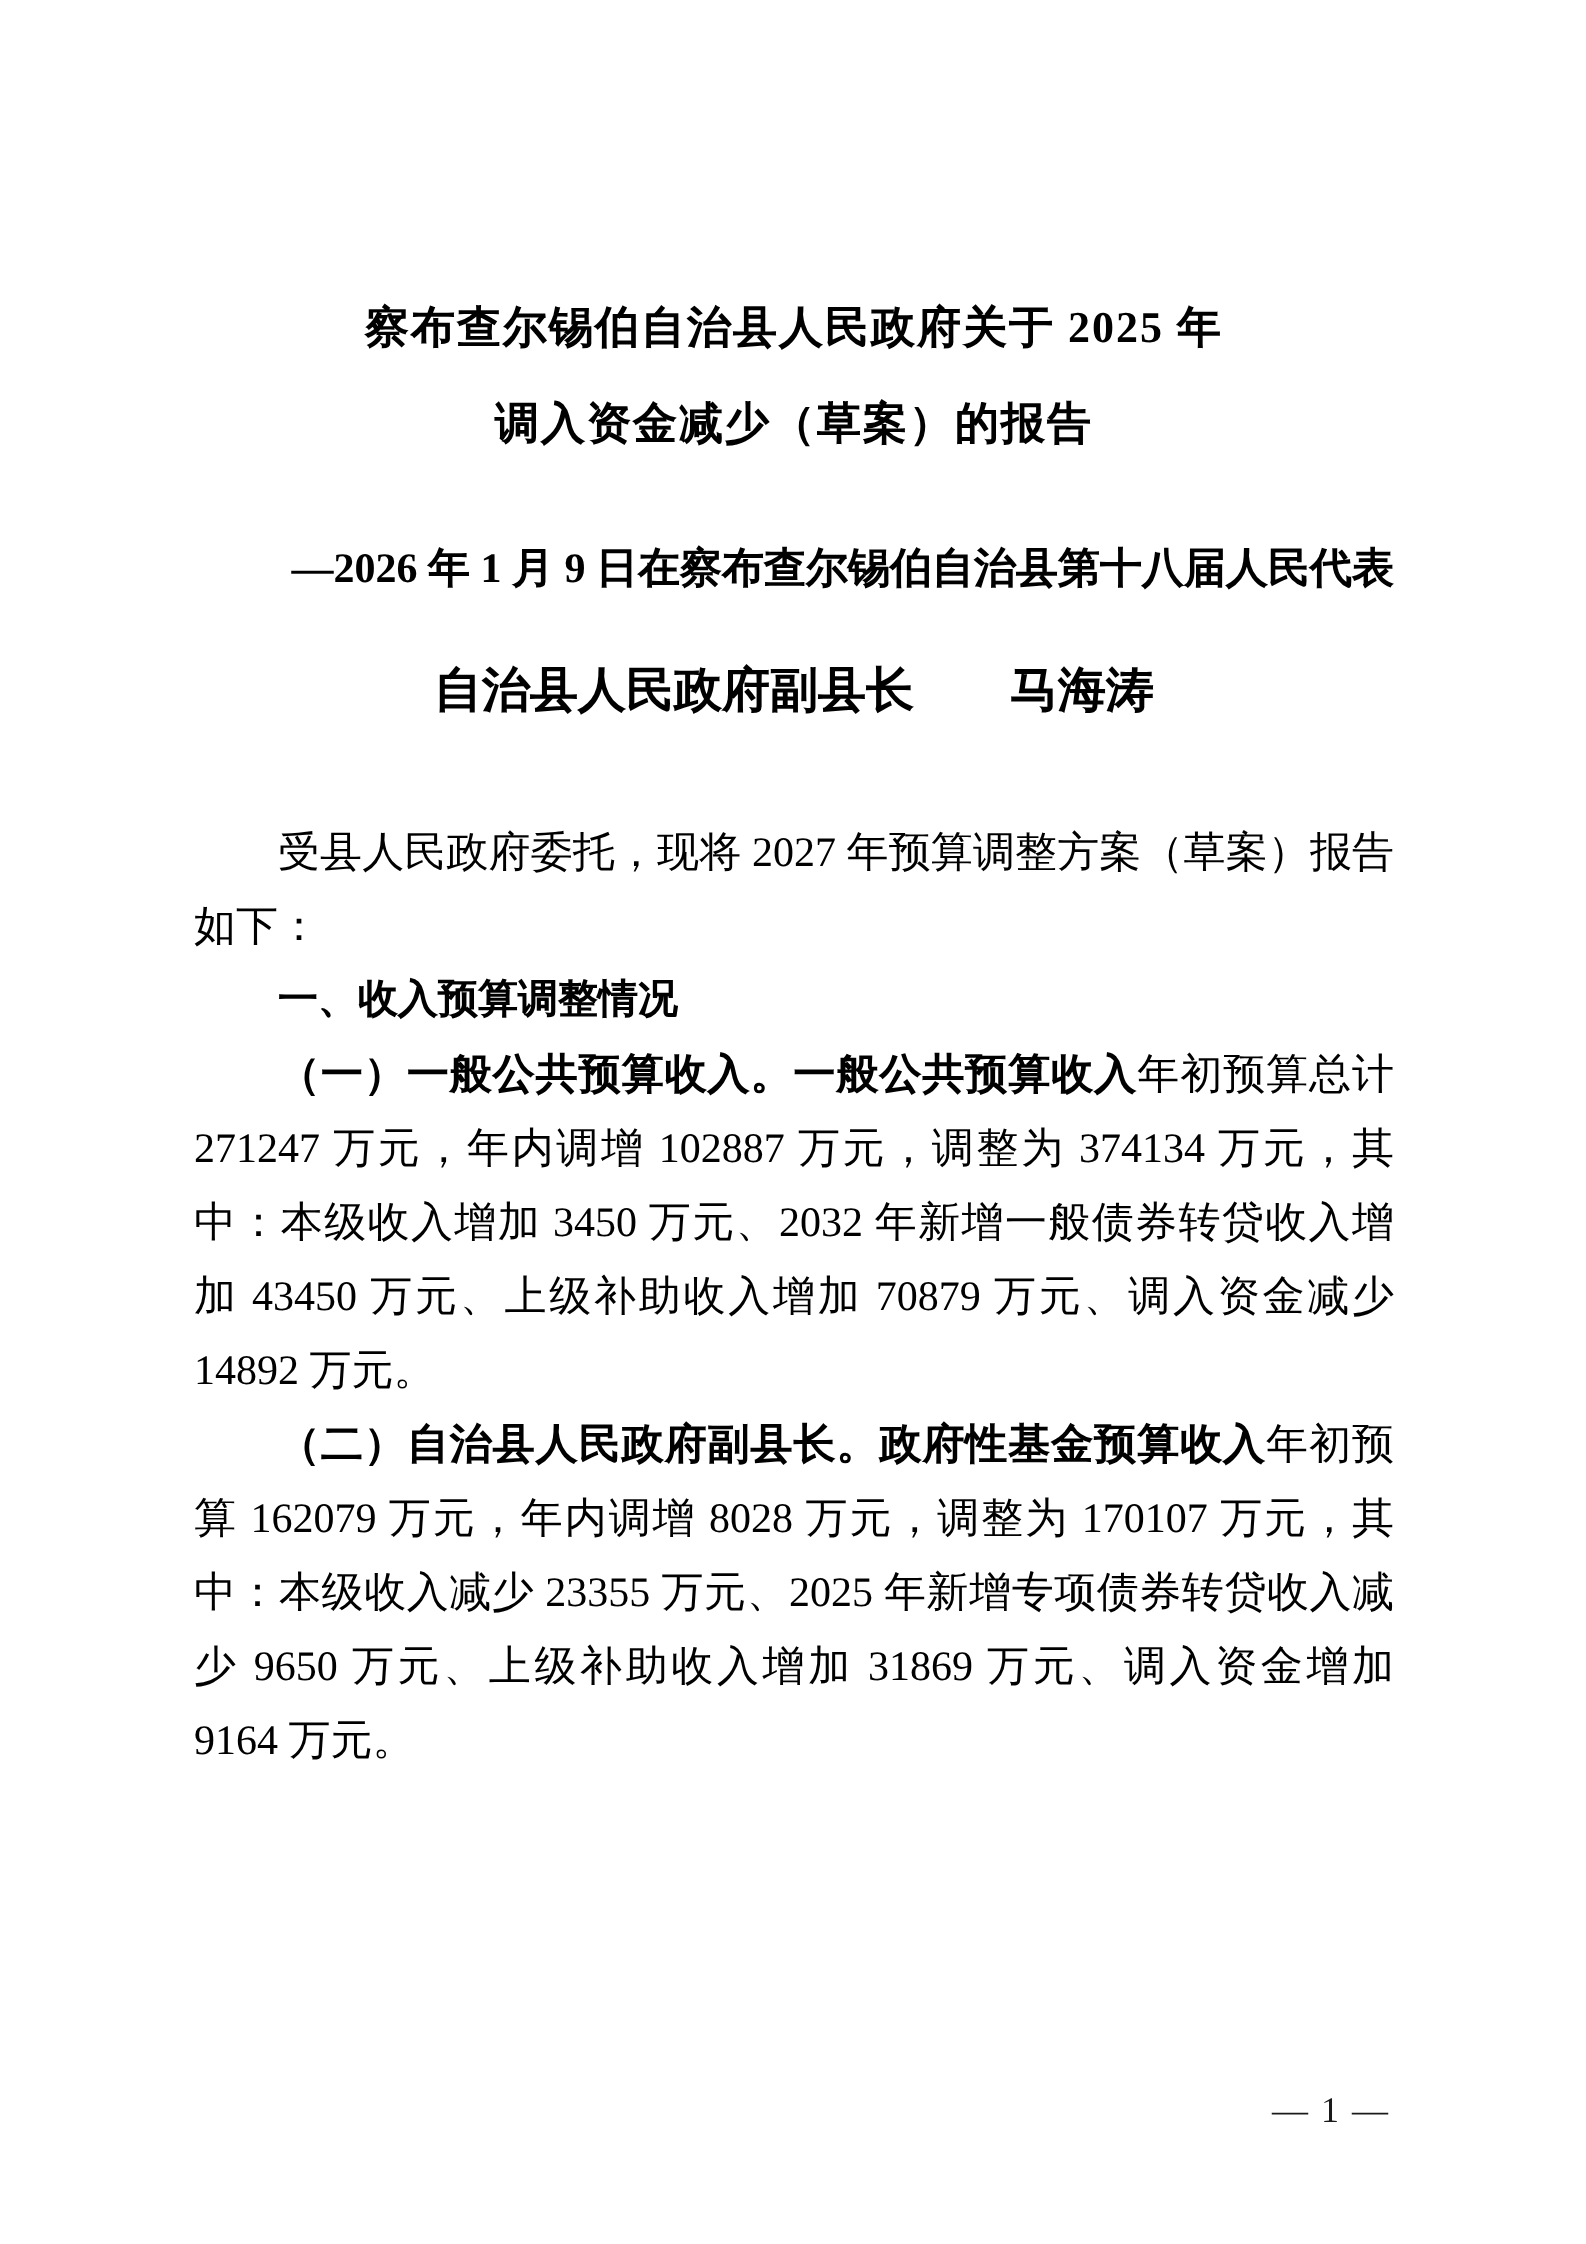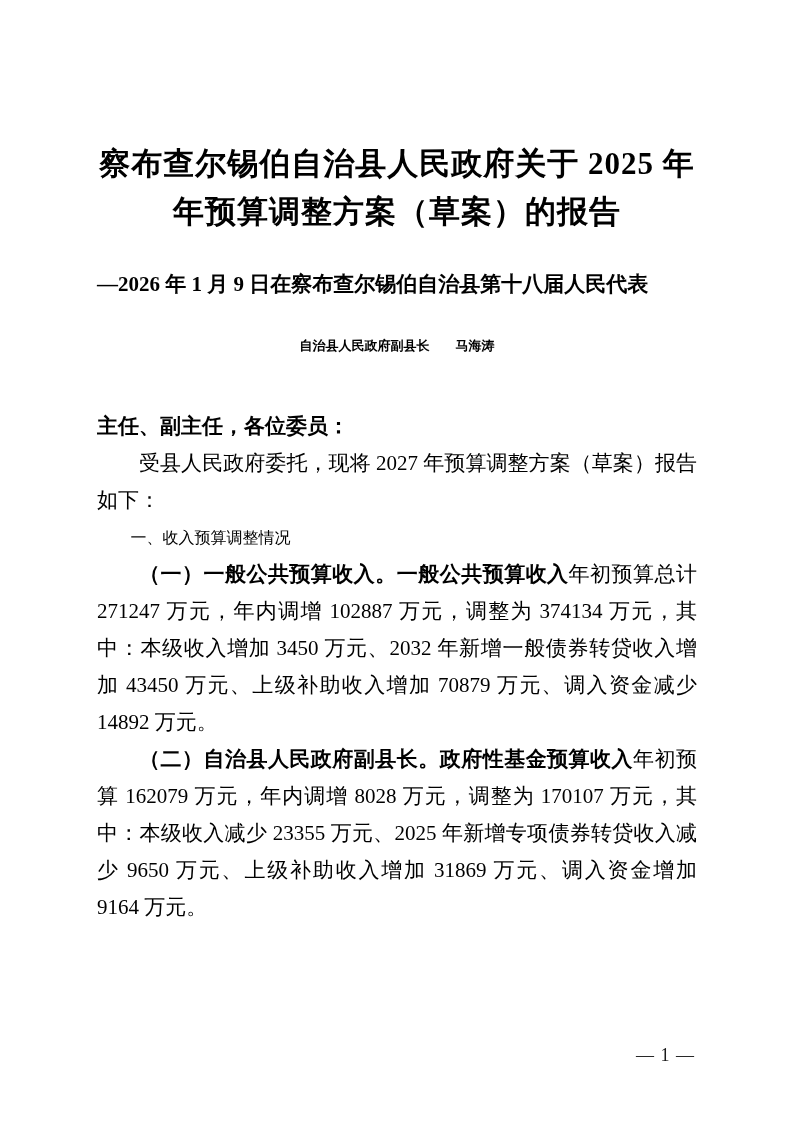--- a/index.html
+++ b/index.html
@@ -16,54 +16,54 @@
   }
   .content {
     position: absolute;
     left: 97px;
     right: 96px;
     top: 0;
   }
   .doc-title {
     margin-top: 140px;
     text-align: center;
-    font-size: 31px;
+    font-size: 22px;
     font-weight: bold;
     line-height: 48px;
     letter-spacing: 1px;
   }
   .doc-title .line { display: block; }
   .doc-subtitle {
     margin-top: 26px;
-    text-align: left;
+    text-align: right;
     font-size: 21px;
     font-weight: bold;
     line-height: 44px;
   }
   .doc-subtitle .line { display: block; }
   .speaker-line {
     margin-top: 26px;
     text-align: center;
-    font-size: 13px;
+    font-size: 24px;
     font-weight: bold;
     line-height: 28px;
   }
   .body-text {
     margin-top: 48px;
     font-size: 21px;
     line-height: 37px;
     text-align: justify;
   }
   .body-text p { margin: 0; }
   .greeting { font-weight: bold; }
   .indent { text-indent: 2em; }
   .section-heading {
     font-family: "Liberation Sans", sans-serif;
-    font-weight: normal;
-    font-size: 16px;
+    font-weight: bold;
+    font-size: 20px;
     text-indent: 2.1em;
   }
   .para-lead { font-weight: bold; }
   .page-number {
     position: absolute;
     right: 98px;
     bottom: 58px;
     font-size: 18px;
     line-height: 18px;
     letter-spacing: 1px;
@@ -71,31 +71,30 @@
   }
 </style>
 </head>
 <body>
 
 <div class="page">
   <div class="content">
 
     <h1 class="doc-title">
       <span class="line">察布查尔锡伯自治县人民政府关于 2025 年</span>
-      <span class="line">年预算调整方案（草案）的报告</span>
+      <span class="line">调入资金减少（草案）的报告</span>
     </h1>
 
     <div class="doc-subtitle">
       <span class="line">—2026 年 1 月 9 日在察布查尔锡伯自治县第十八届人民代表</span>
     </div>
 
     <div class="speaker-line">自治县人民政府副县长　　马海涛</div>
 
     <div class="body-text">
-      <p class="greeting">主任、副主任，各位委员：</p>
       <p class="indent">受县人民政府委托，现将 2027 年预算调整方案（草案）报告如下：</p>
       <p class="section-heading">一、收入预算调整情况</p>
       <p class="indent"><span class="para-lead">（一）一般公共预算收入。一般公共预算收入</span><span>年初预算总计 271247 万元，年内调增 102887 万元，调整为 374134 万元，其中：本级收入增加 3450 万元、2032 年新增一般债券转贷收入增加 43450 万元、上级补助收入增加 70879 万元、调入资金减少 14892 万元。</span></p>
       <p class="indent"><span class="para-lead">（二）自治县人民政府副县长。政府性基金预算收入</span><span>年初预算 162079 万元，年内调增 8028 万元，调整为 170107 万元，其中：本级收入减少 23355 万元、2025 年新增专项债券转贷收入减少 9650 万元、上级补助收入增加 31869 万元、调入资金增加 9164 万元。</span></p>
     </div>
 
   </div>
 
   <div class="page-number">— 1 —</div>
 </div>

